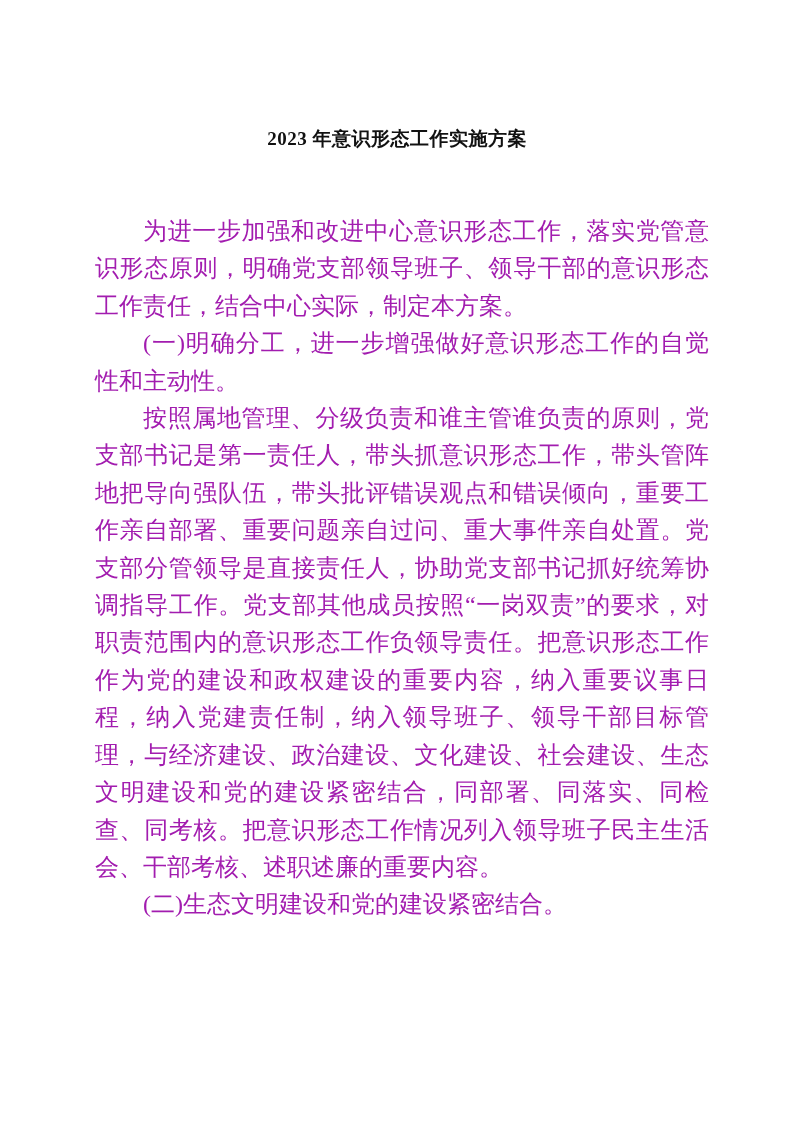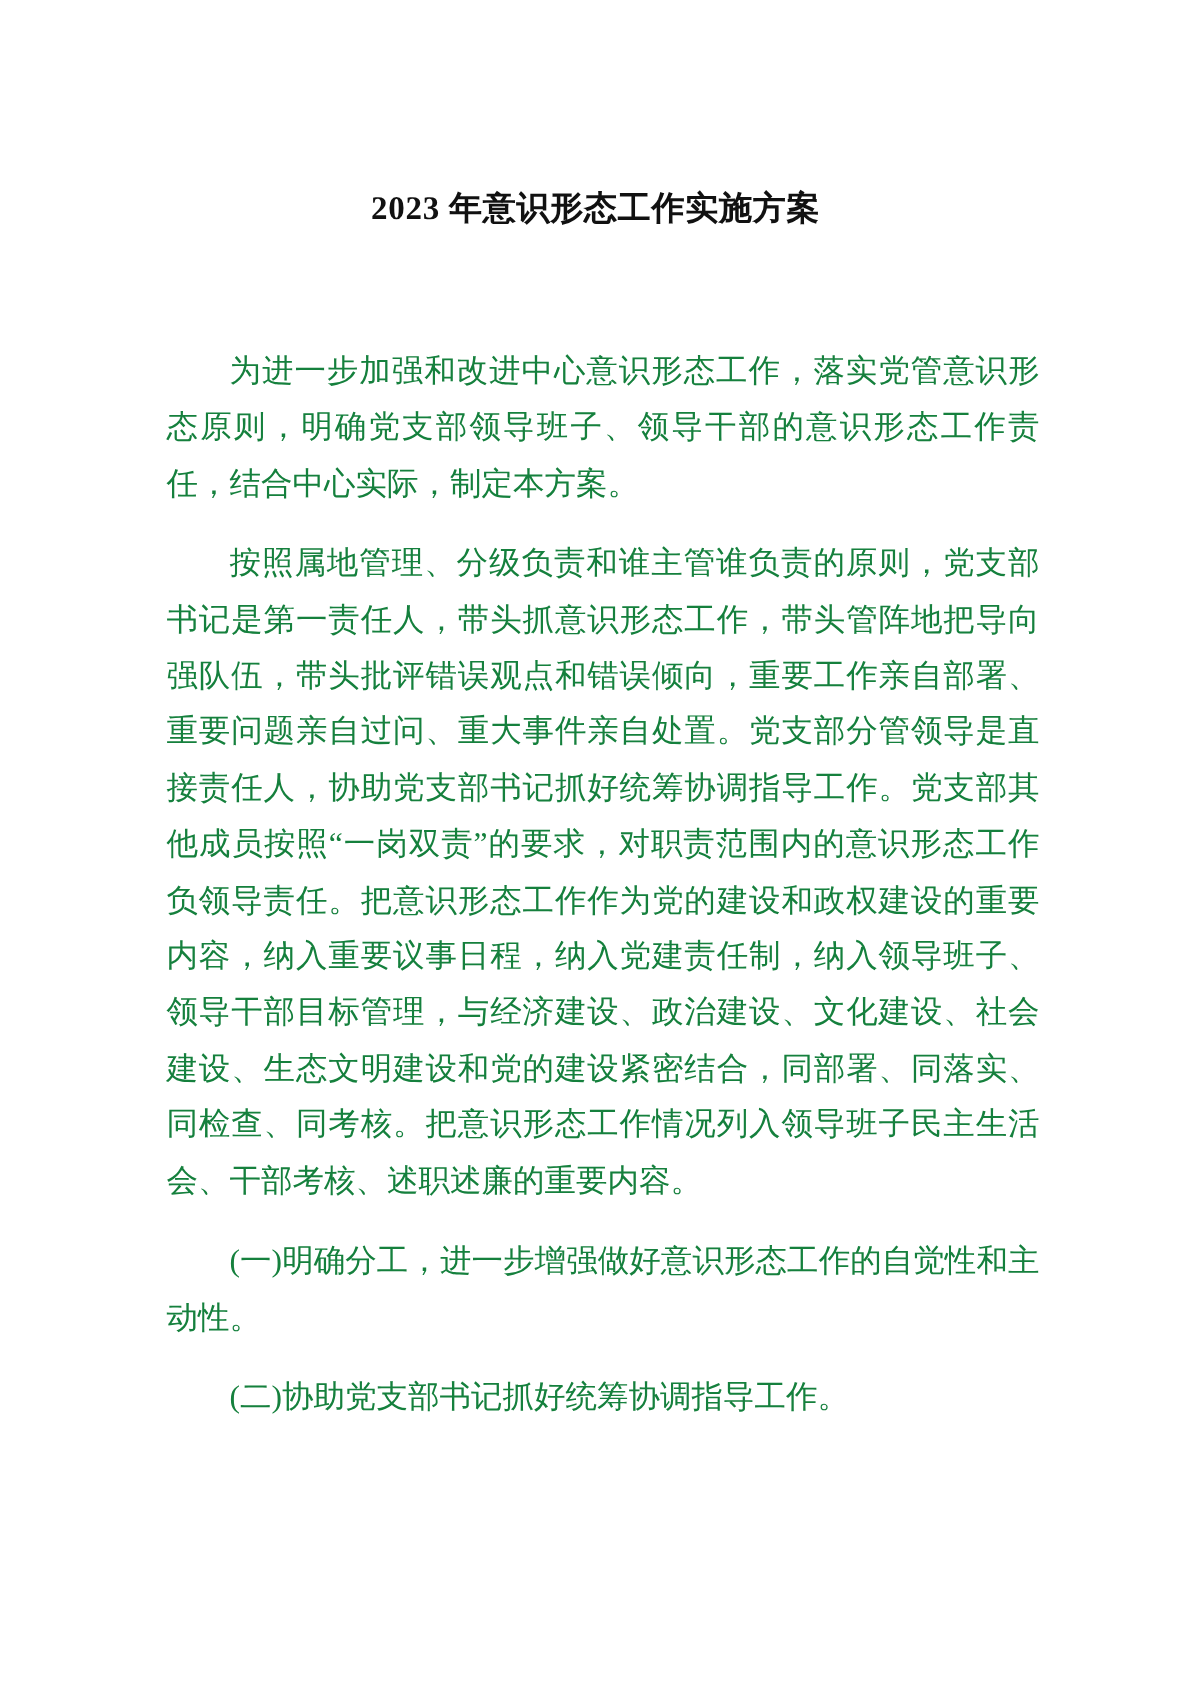--- a/index.html
+++ b/index.html
@@ -21,49 +21,49 @@
     background: #ffffff;
     overflow: hidden;
   }
   .doc-title {
     position: absolute;
     top: 121px;
     left: 0;
     width: 100%;
     margin: 0;
     text-align: center;
-    font-size: 22px;
+    font-size: 19px;
     line-height: 36px;
     font-weight: bold;
     color: #111111;
     letter-spacing: 0.5px;
   }
   .doc-body {
     position: absolute;
     top: 213px;
     left: 95px;
     width: 614px;
   }
   .doc-body p {
-    margin: 16px;
-    font-size: 21px;
+    margin: 0;
+    font-size: 24px;
     line-height: 37.4px;
     text-align: justify;
     text-justify: inter-ideograph;
     text-indent: 2em;
     word-break: normal;
     overflow-wrap: break-word;
-    color: #15803d;
+    color: #a21caf;
   }
 </style>
 </head>
 <body>
 
 <div class="page">
   <h1 class="doc-title">2023 年意识形态工作实施方案</h1>
 
   <div class="doc-body">
     <p>为进一步加强和改进中心意识形态工作，落实党管意识形态原则，明确党支部领导班子、领导干部的意识形态工作责任，结合中心实际，制定本方案。</p>
+    <p>(一)明确分工，进一步增强做好意识形态工作的自觉性和主动性。</p>
     <p>按照属地管理、分级负责和谁主管谁负责的原则，党支部书记是第一责任人，带头抓意识形态工作，带头管阵地把导向强队伍，带头批评错误观点和错误倾向，重要工作亲自部署、重要问题亲自过问、重大事件亲自处置。党支部分管领导是直接责任人，协助党支部书记抓好统筹协调指导工作。党支部其他成员按照“一岗双责”的要求，对职责范围内的意识形态工作负领导责任。把意识形态工作作为党的建设和政权建设的重要内容，纳入重要议事日程，纳入党建责任制，纳入领导班子、领导干部目标管理，与经济建设、政治建设、文化建设、社会建设、生态文明建设和党的建设紧密结合，同部署、同落实、同检查、同考核。把意识形态工作情况列入领导班子民主生活会、干部考核、述职述廉的重要内容。</p>
-    <p>(一)明确分工，进一步增强做好意识形态工作的自觉性和主动性。</p>
-    <p>(二)协助党支部书记抓好统筹协调指导工作。</p>
+    <p>(二)生态文明建设和党的建设紧密结合。</p>
   </div>
 </div>
 
 </body></html>

